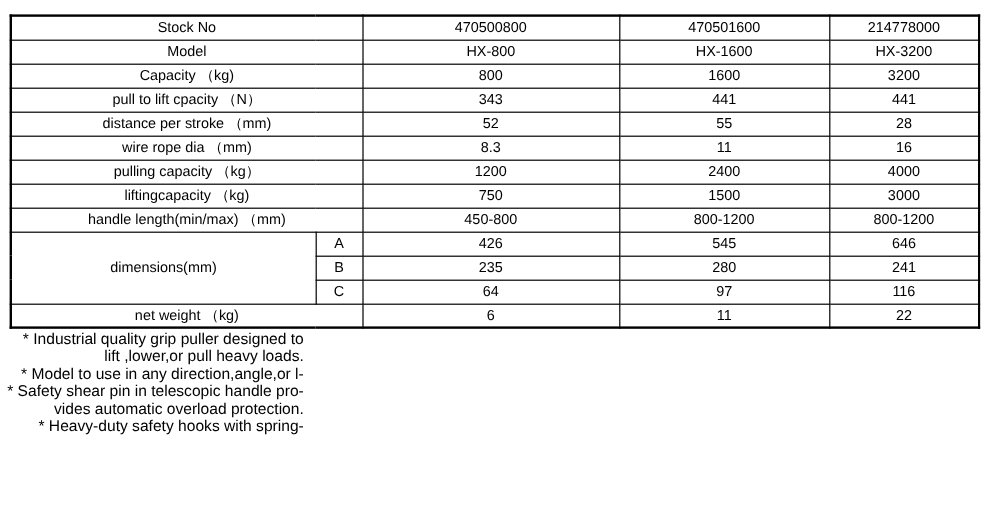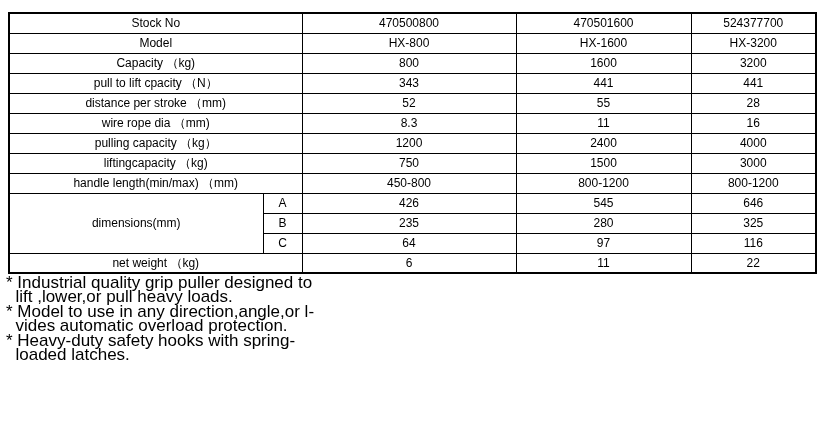--- a/index.html
+++ b/index.html
@@ -28,22 +28,23 @@
     line-height: 1;
     text-align: center;
     vertical-align: middle;
     white-space: nowrap;
     overflow: hidden;
   }
 
   .footnotes {
     position: absolute;
     left: 6px; top: 276px;
-    font-size: 17px;
+    font-size: 13px;
     line-height: 14.4px;
+    text-align: right;
   }
   .footnote-line { white-space: pre; }
 </style>
 </head>
 <body>
 
 <div class="page">
 
   <table class="spec-table">
     <colgroup>
@@ -51,21 +52,21 @@
         <col style="width:39px">
       <col style="width:214px">
         <col style="width:175px">
         <col style="width:125px">
     </colgroup>
     <tbody>
       <tr>
         <td colspan="2">Stock No</td>
         <td>470500800</td>
         <td>470501600</td>
-        <td>524377700</td>
+        <td>214778000</td>
       </tr>
       <tr>
         <td colspan="2">Model</td>
         <td>HX-800</td>
         <td>HX-1600</td>
         <td>HX-3200</td>
       </tr>
       <tr>
         <td colspan="2">Capacity （kg)</td>
         <td>800</td>
@@ -112,39 +113,39 @@
         <td rowspan="3">dimensions(mm)</td>
         <td>A</td>
         <td>426</td>
         <td>545</td>
         <td>646</td>
       </tr>
       <tr>
         <td>B</td>
         <td>235</td>
         <td>280</td>
-        <td>325</td>
+        <td>241</td>
       </tr>
       <tr>
         <td>C</td>
         <td>64</td>
         <td>97</td>
         <td>116</td>
       </tr>
       <tr>
         <td colspan="2">net weight （kg)</td>
         <td>6</td>
         <td>11</td>
         <td>22</td>
       </tr>
     </tbody>
   </table>
 
   <div class="footnotes">
     <div class="footnote-line">* Industrial quality grip puller designed to</div>
     <div class="footnote-line">  lift ,lower,or pull heavy loads.</div>
     <div class="footnote-line">* Model to use in any direction,angle,or l-</div>
+    <div class="footnote-line">* Safety shear pin in telescopic handle pro-</div>
     <div class="footnote-line">  vides automatic overload protection.</div>
     <div class="footnote-line">* Heavy-duty safety hooks with spring-</div>
-    <div class="footnote-line">  loaded latches.</div>
   </div>
 
 </div>
 
 </body></html>

